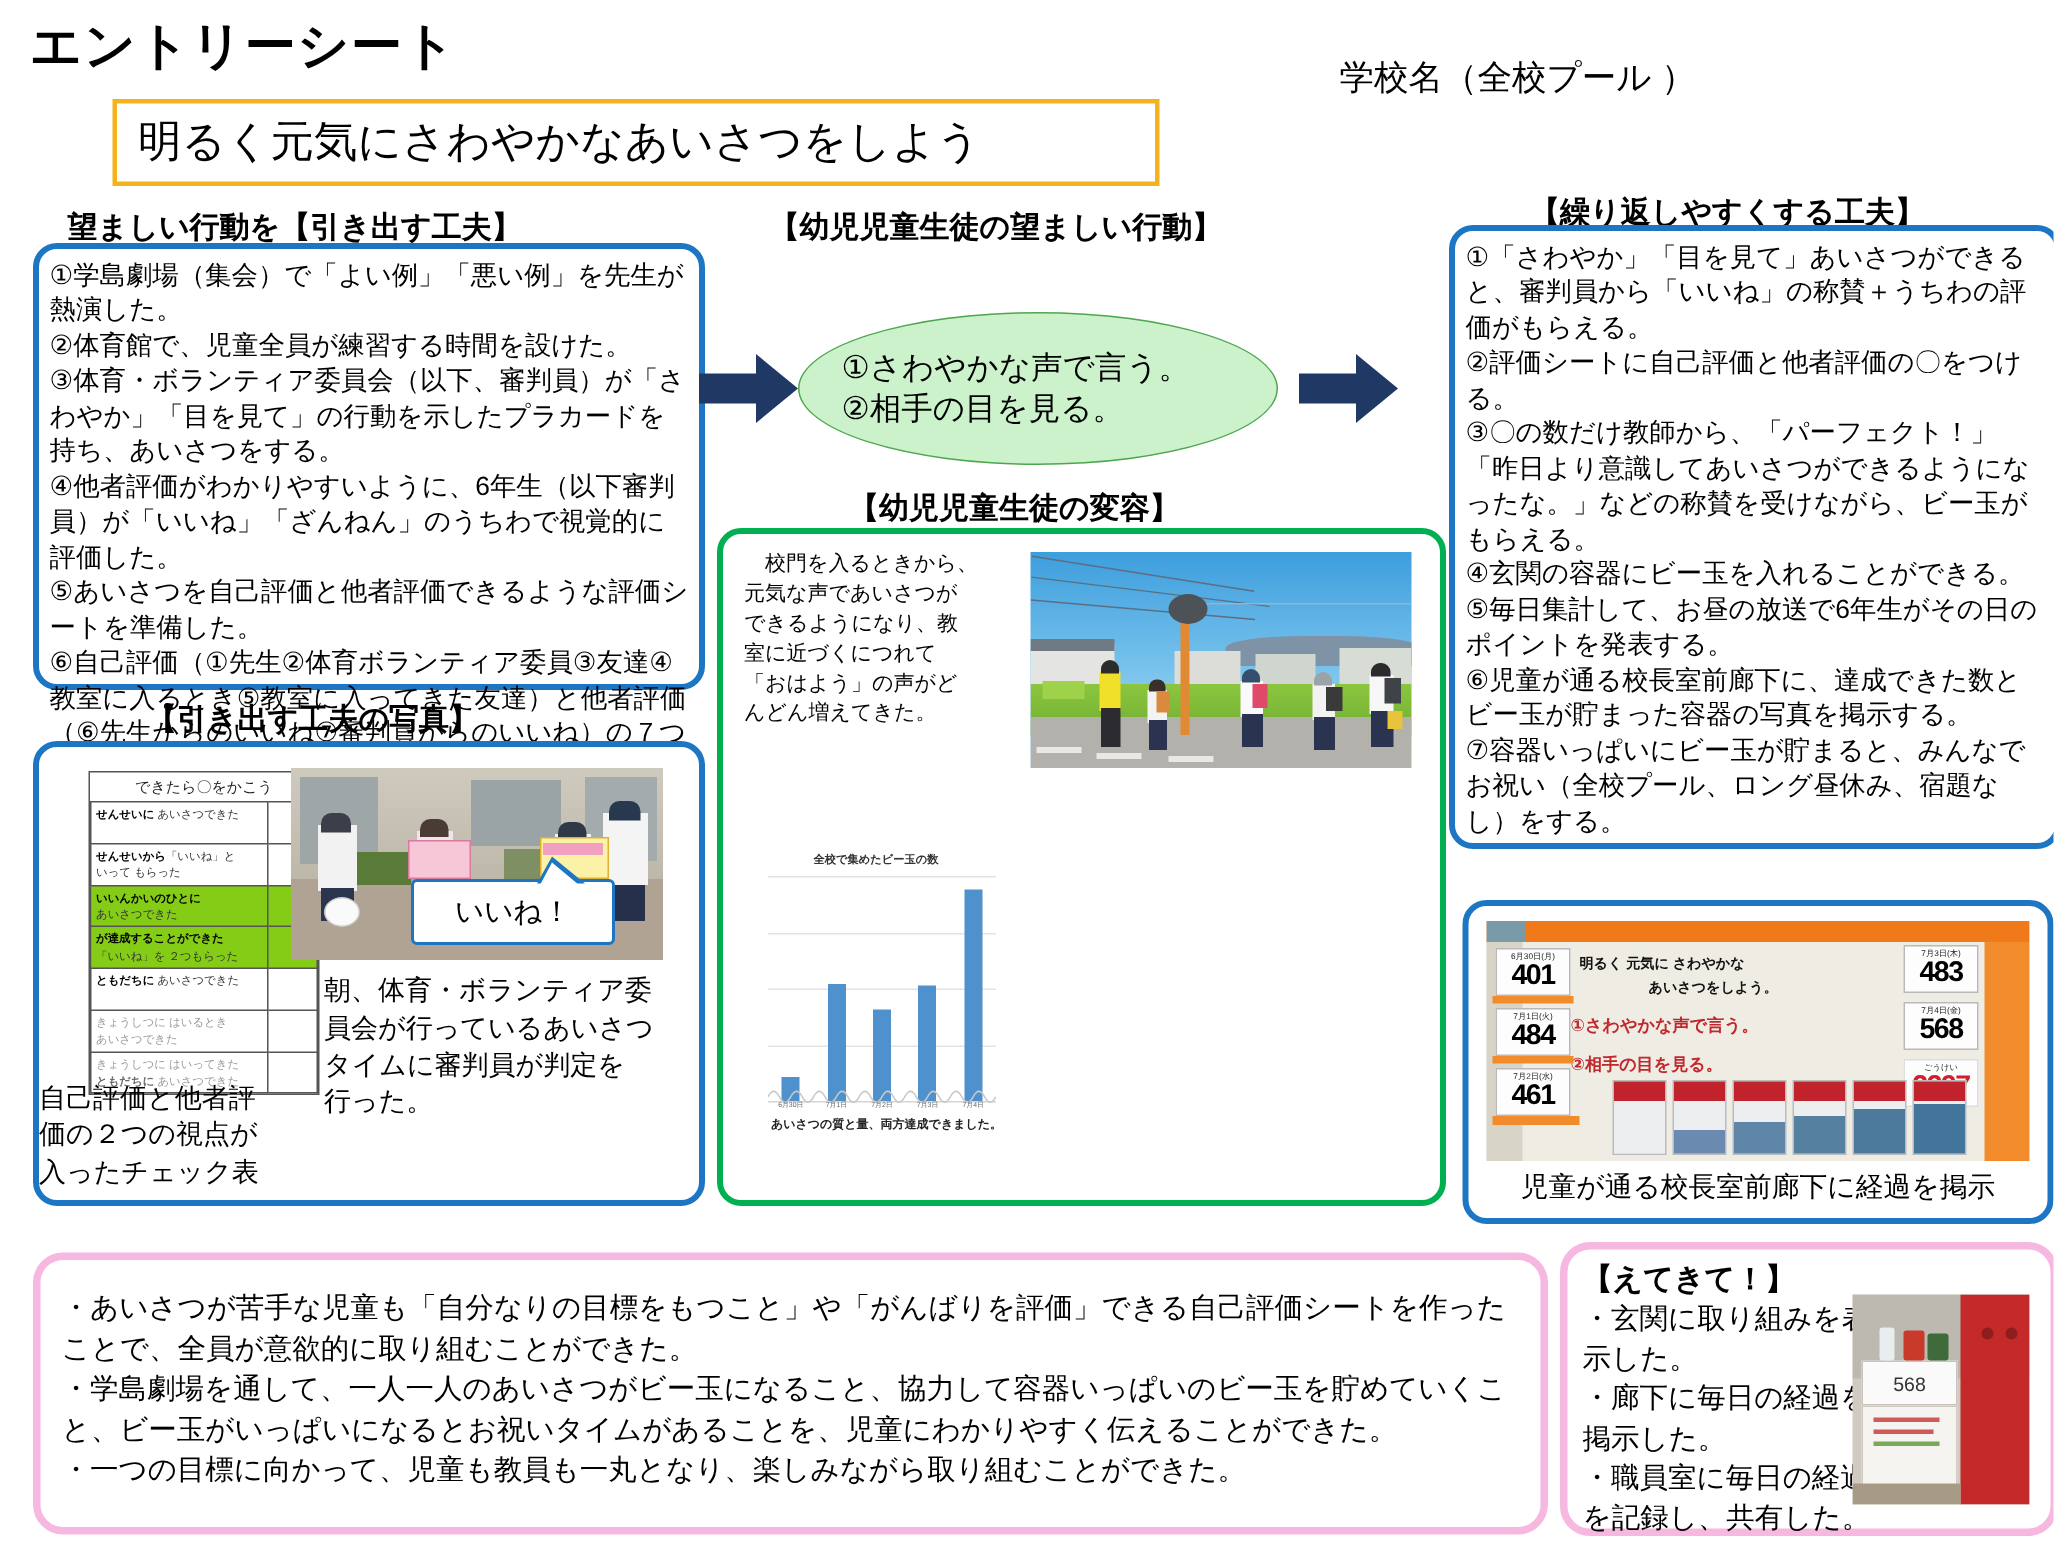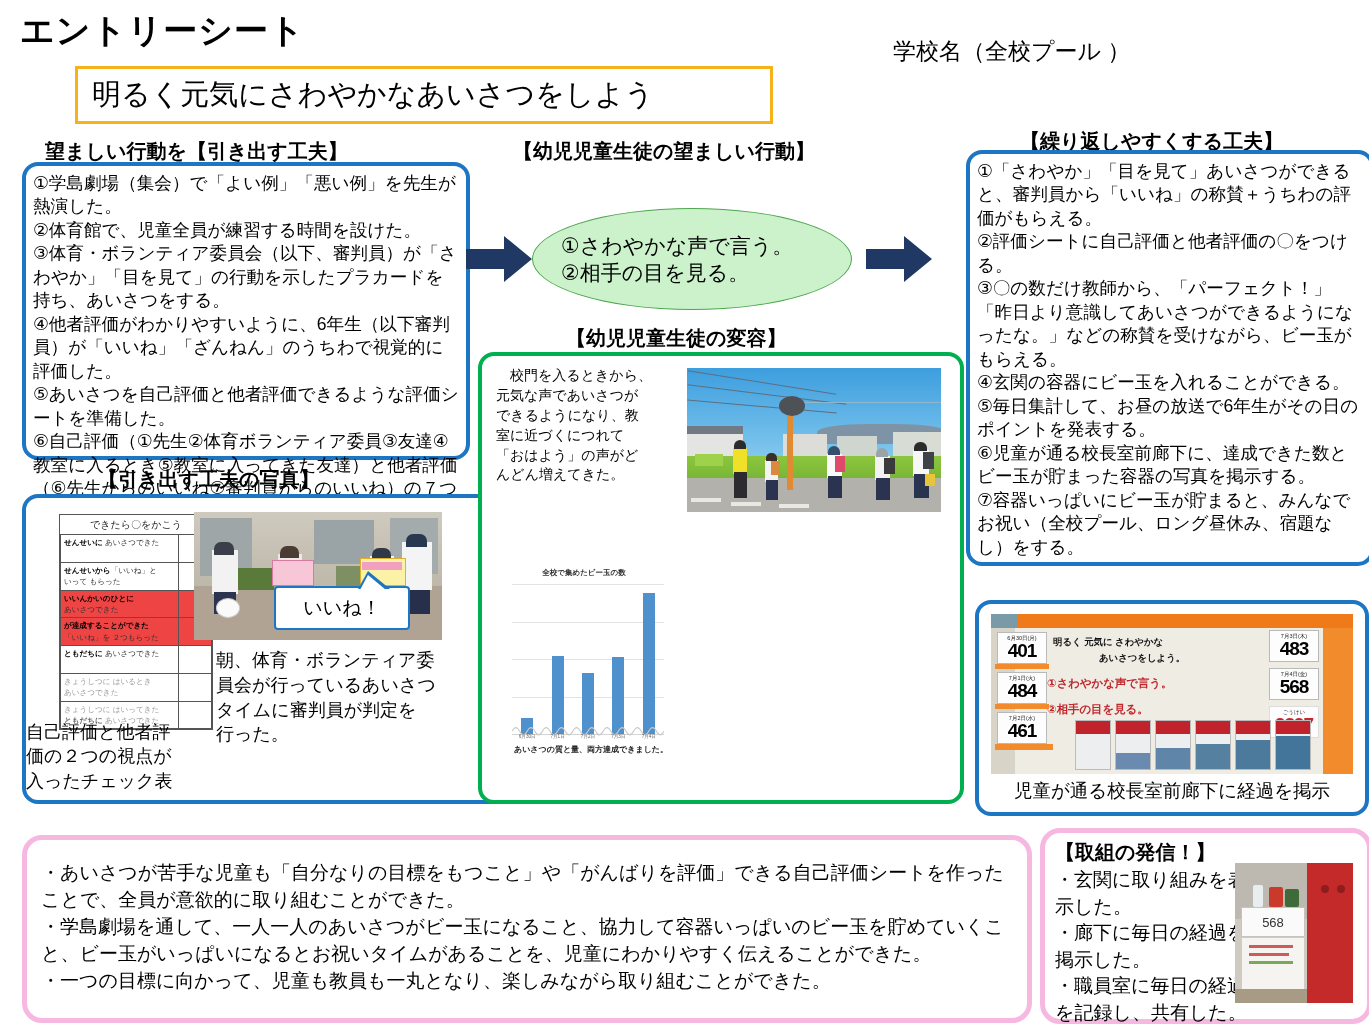--- a/index.html
+++ b/index.html
@@ -60,21 +60,21 @@
   .oval div{font-size:21px;line-height:1.3;padding-left:28px;white-space:nowrap;}
   
   .ctbl{position:absolute;background:#fff;border:1px solid #555;}
   .ctbl-hd{font-size:10px;text-align:center;padding:3px 0 2px;color:#222;}
   table.chk{border-collapse:collapse;width:100%;}
   table.chk td{
     border:1px solid #555;font-size:7.6px;line-height:1.5;
     padding:2px 3px;vertical-align:top;color:#333;
   }
   table.chk td.mark{width:22%;}
-  table.chk tr.sh td{background:#ef4444;margin-top:24px;}
+  table.chk tr.sh td{background:#84cc16;margin-top:24px;}
   table.chk tr.fade td{color:#9a9a9a;}
   b.k{font-weight:bold;color:#000;}
   
   .photo{position:absolute;overflow:hidden;background:#8aa;}
   .sky{background:linear-gradient(#3d9ede 0%,#79c3ec 55%,#bcdff3 100%);}
   
   .bubble{
     position:absolute;background:#fff;border:2.5px solid #1d76c4;
     border-radius:4px;display:flex;align-items:center;justify-content:center;
     font-size:19px;
@@ -127,21 +127,21 @@
     <div class="btext" style="padding:6px 7px 0 7px;">①学島劇場（集会）で「よい例」「悪い例」を先生が熱演した。
 ②体育館で、児童全員が練習する時間を設けた。
 ③体育・ボランティア委員会（以下、審判員）が「さわやか」「目を見て」の行動を示したプラカードを持ち、あいさつをする。
 ④他者評価がわかりやすいように、6年生（以下審判員）が「いいね」「ざんねん」のうちわで視覚的に評価した。
 ⑤あいさつを自己評価と他者評価できるような評価シートを準備した。
 ⑥自己評価（①先生②体育ボランティア委員③友達④教室に入るとき⑤教室に入ってきた友達）と他者評価（⑥先生からのいいね⑦審判員からのいいね）の７つであいさつを評価した。</div>
   </div>
 
   <div class="hd" style="left:98px;top:466px;">【引き出す工夫の写真】</div>
 
-  <div class="rbox blue" style="left:22px;top:494px;width:440px;height:302px;padding-left:36px;">
+  <div class="rbox blue" style="left:22px;top:494px;width:440px;height:302px;">
 
     <div class="ctbl" style="left:33px;top:16px;width:152px;">
       <div class="ctbl-hd">できたら〇をかこう</div>
       <table class="chk">
         <tbody>
             <tr>
               <td><b class="k">せんせいに</b> あいさつできた<br>&nbsp;</td>
               <td class="mark"></td>
             </tr>
         <tr>
@@ -403,21 +403,21 @@
     <div class="cap-under" style="position:absolute;left:0;right:0;top:174px;">児童が通る校長室前廊下に経過を掲示</div>
   </div>
 
   <div class="rbox pink" style="left:22px;top:835px;width:1000px;height:178px;">
     <div class="ptext" style="padding:20px 16px 0 14px;">・あいさつが苦手な児童も「自分なりの目標をもつこと」や「がんばりを評価」できる自己評価シートを作ったことで、全員が意欲的に取り組むことができた。
 ・学島劇場を通して、一人一人のあいさつがビー玉になること、協力して容器いっぱいのビー玉を貯めていくこと、ビー玉がいっぱいになるとお祝いタイムがあることを、児童にわかりやすく伝えることができた。
 ・一つの目標に向かって、児童も教員も一丸となり、楽しみながら取り組むことができた。</div>
   </div>
 
   <div class="rbox pink" style="left:1040px;top:828px;width:322px;height:186px;">
-    <div class="hd" style="position:static;padding:6px 0 0 10px;font-size:20px;">【取組の発信！】</div>
+    <div class="hd" style="position:static;padding:6px 0 0 10px;font-size:20px;">【えてきて！】</div>
     <div class="btext" style="position:absolute;left:10px;top:34px;width:196px;font-size:19px;line-height:1.4;">・玄関に取り組みを表
 示した。
 ・廊下に毎日の経過を
 掲示した。
 ・職員室に毎日の経過
 を記録し、共有した。</div>
 
     <div class="photo" style="right:14px;top:30px;width:118px;height:140px;background:#cfcac2;">
       <div style="position:absolute;left:0;top:0;right:0;height:56px;background:#bdb8b0;"></div>
       <div style="position:absolute;right:0;top:0;width:46px;bottom:0;background:#c42a2a;"></div>

